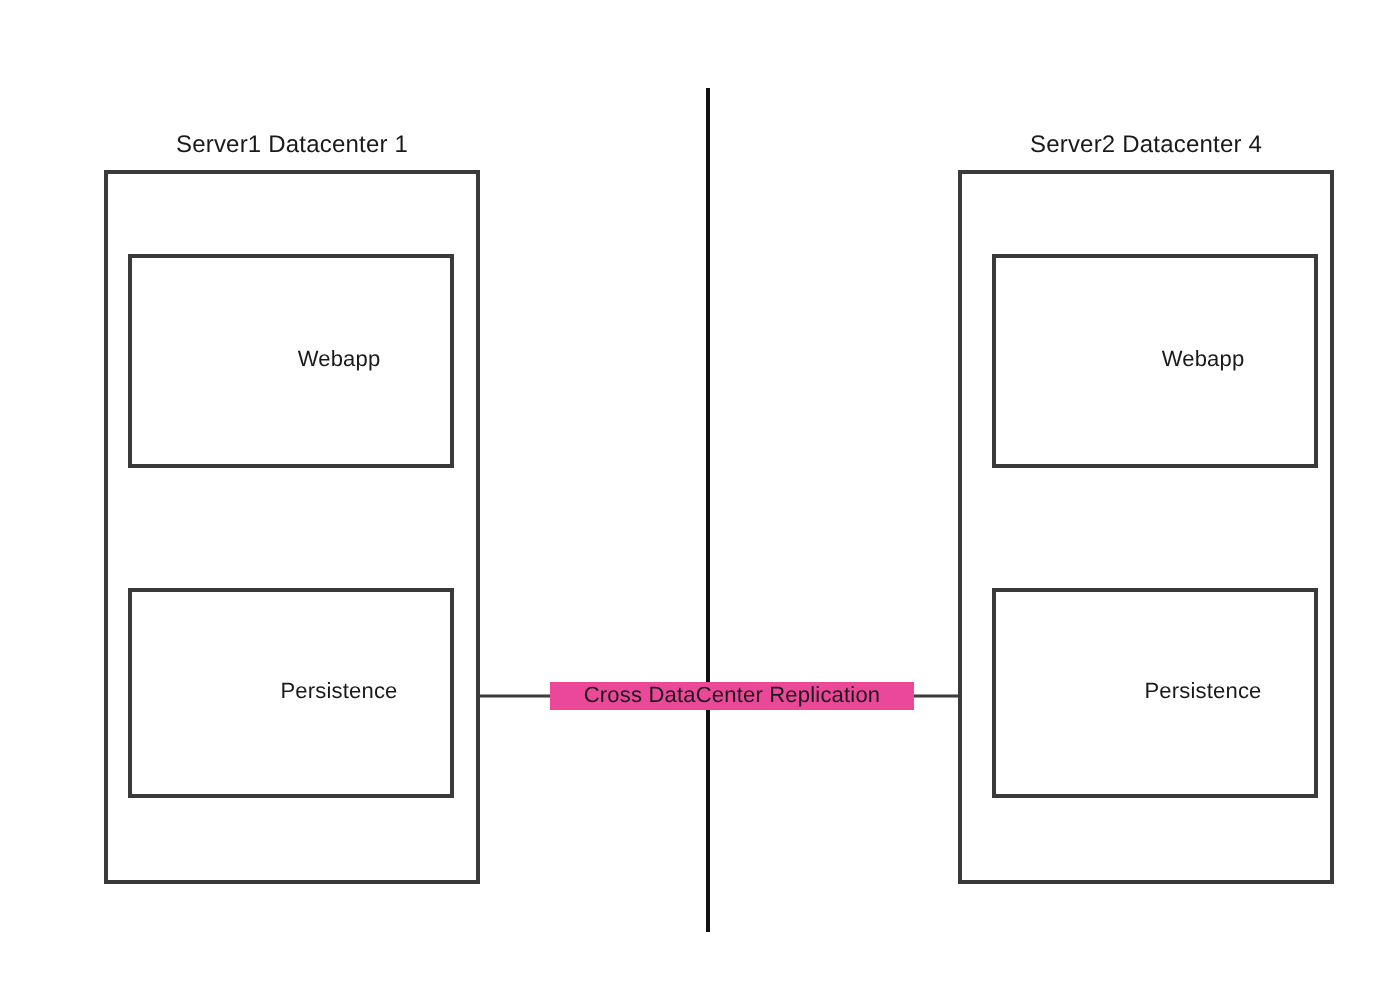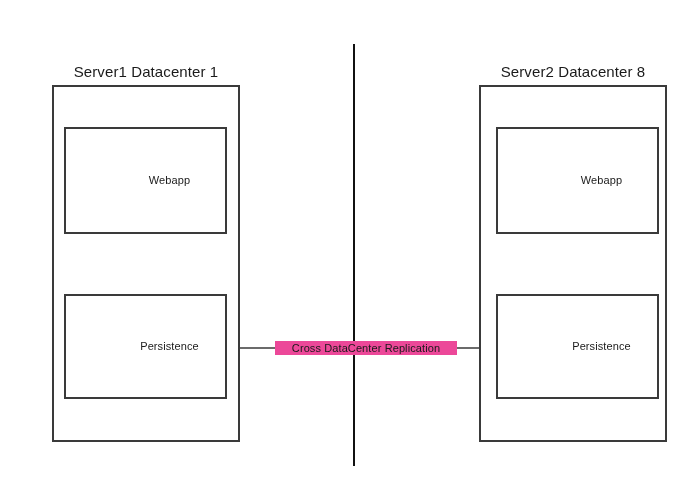--- a/index.html
+++ b/index.html
@@ -18,21 +18,21 @@
   }
   #canvas {
     position: absolute;
     left: 0;
     top: 0;
     width: 697px;
     height: 500px;
   }
   .dc-title {
     position: absolute;
-    font-size: 15px;
+    font-size: 12px;
     line-height: 14px;
     color: #1a1a1a;
     text-align: center;
     white-space: nowrap;
     letter-spacing: 0.1px;
   }
   .dc-title.left  { left: 46px;  top: 65px; width: 200px; }
   .dc-title.right { left: 473px; top: 65px; width: 200px; }
 
   .server-box {
@@ -114,21 +114,21 @@
 <div class="server-box left"></div>
 
 <div class="component-box l-webapp">
   <span class="component-label">Webapp</span>
 </div>
 
 <div class="component-box l-persistence">
   <span class="component-label">Persistence</span>
 </div>
 
-<div class="dc-title right">Server2 Datacenter 8</div>
+<div class="dc-title right">Server2 Datacenter 4</div>
 
 <div class="server-box right"></div>
 
 <div class="component-box r-webapp">
   <span class="component-label">Webapp</span>
 </div>
 
 <div class="component-box r-persistence">
   <span class="component-label">Persistence</span>
 </div>

